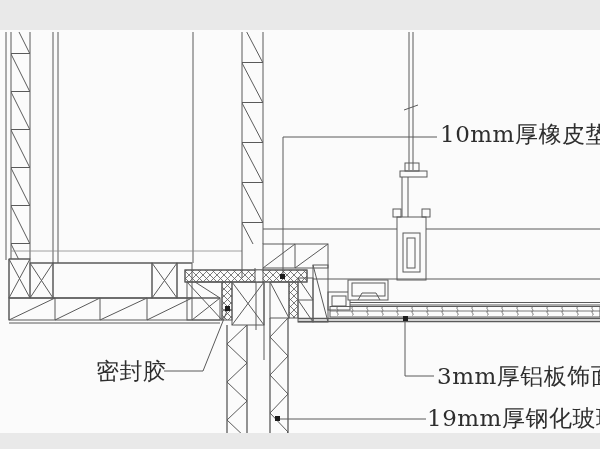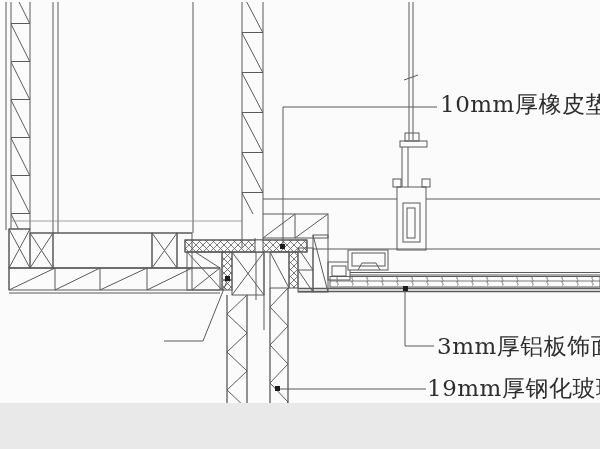--- a/index.html
+++ b/index.html
@@ -1,18 +1,18 @@
 <!DOCTYPE html>
 <html><head>
 <meta charset="utf-8">
 <style>
   html,body{margin:0;padding:0;background:#e9e9e9;}
   .stage{
     position:relative;width:600px;height:403px;background:#fbfbfb;
-    overflow:hidden;font-family:"DejaVu Serif","Liberation Serif",serif;
+    overflow:hidden;font-family:"DejaVu Serif","Liberation Serif",serif;margin-top:30px;
   }
   .stage svg{position:absolute;left:0;top:0;}
   .cad-label{
     position:absolute;color:#2e2e2e;font-size:23px;line-height:1.1;
     white-space:nowrap;letter-spacing:0.5px;
   }
   .watermark{
     position:absolute;color:#9c9c9c;font-size:21px;font-weight:700;
     white-space:nowrap;letter-spacing:1px;
     font-family:"DejaVu Sans","Liberation Sans",sans-serif;
@@ -173,19 +173,20 @@
     <g fill="#1d1d1d" stroke="none">
       <rect x="280" y="244" width="5" height="5"></rect>
       <rect x="225" y="276" width="5" height="5"></rect>
       <rect x="403" y="286" width="5" height="5"></rect>
       <rect x="275" y="386" width="5" height="5"></rect>
     </g>
   </svg>
 
   <div class="cad-label" style="left:440px;top:92px;">10mm厚橡皮垫</div>
 
+  <div class="cad-label" style="left:96px;top:329px;">密封胶</div>
 
   <div class="cad-label" style="left:437px;top:334px;">3mm厚铝板饰面</div>
 
   <div class="cad-label" style="left:427px;top:376px;">19mm厚钢化玻璃</div>
 
   <div class="watermark" style="left:471px;top:414px;">头条@心晓天地</div>
 </div>
 
 </body></html>

